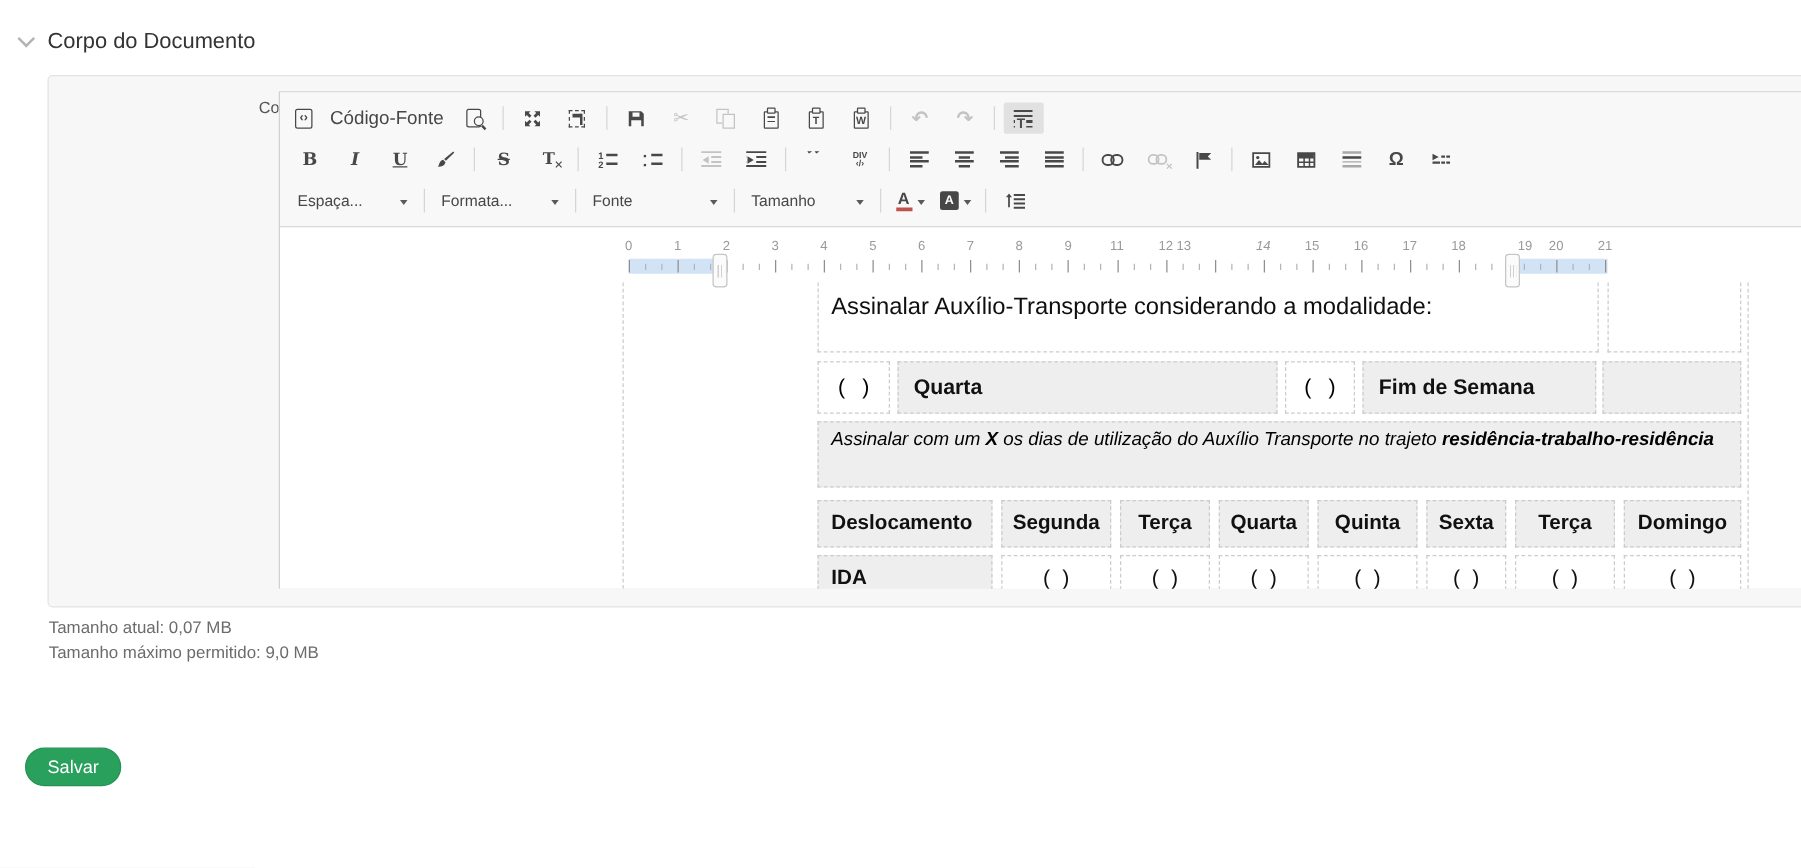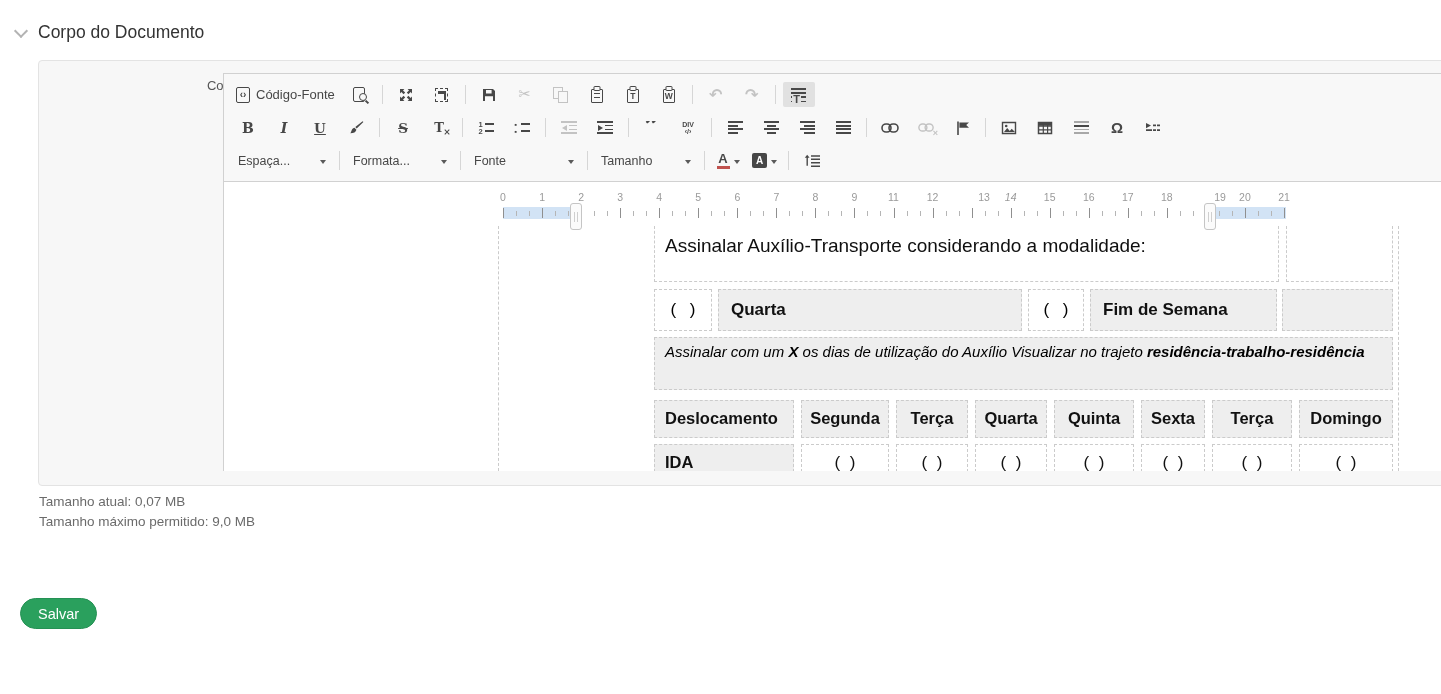--- a/index.html
+++ b/index.html
@@ -19,21 +19,21 @@
   #editor{left:184px;top:12px;width:1221px;height:398px;background:#fff;
           border:1px solid #d1d1d1;box-sizing:border-box;}
   #toolbar{height:108px;background:#f8f8f8;border-bottom:1px solid #d1d1d1;box-sizing:border-box;
            padding:4px 4px 0 4px;}
   .tb-row{display:flex;align-items:center;height:33px;padding-left:2px;}
   .tb-btn{display:inline-flex;align-items:center;justify-content:center;min-width:24px;height:25px;
           padding:0 4px;margin:0 2px;border-radius:2px;color:#484848;cursor:pointer;}
   .tb-btn.disabled{color:#c3c3c3;cursor:default;}
   .tb-btn.pressed{background:#e1e1e1;}
   .tb-sep{width:1px;height:19px;background:#d6d6d6;margin:0 5px;}
-  .tb-text{font-size:13px;margin-left:6px;color:#474747;}
+  .tb-text{font-size:15px;margin-left:14px;color:#474747;}
   svg.ic{display:block;}
   
   .g{font-weight:700;font-size:14px;line-height:1;}
   .serif{font-family:"DejaVu Serif","Liberation Serif",serif;}
   .g-italic{font-style:italic;font-weight:700;font-size:14px;}
   .g-under{text-decoration:underline;font-weight:700;font-size:13.5px;}
   .g-strike{text-decoration:line-through;font-weight:700;font-size:13.5px;}
   .g-arrow{font-size:16px;font-weight:700;line-height:1;font-family:"DejaVu Sans",sans-serif;}
   .g-cut{font-size:15px;line-height:1;font-family:"DejaVu Sans",sans-serif;}
   .rfmt{position:relative;font-weight:700;font-size:13px;}
@@ -452,21 +452,21 @@
           <i class="tick minor" style="left: 403.517px;"></i>
           <i class="tick minor" style="left: 416.533px;"></i>
           <span class="rlabel" style="left: 390.5px;">11</span>
           <i class="tick" style="left: 429.55px;"></i>
           <i class="tick minor" style="left: 442.567px;"></i>
           <i class="tick minor" style="left: 455.583px;"></i>
           <span class="rlabel" style="left: 429.55px;">12</span>
           <i class="tick" style="left: 468.6px;"></i>
           <i class="tick minor" style="left: 481.617px;"></i>
           <i class="tick minor" style="left: 494.633px;"></i>
-          <span class="rlabel" style="left: 481px;">13</span>
+          <span class="rlabel" style="left: 444px;">13</span>
           <i class="tick" style="left: 507.65px;"></i>
           <i class="tick minor" style="left: 520.667px;"></i>
           <i class="tick minor" style="left: 533.683px;"></i>
           <span class="rlabel" style="left: 507.65px; font-style: italic;">14</span>
           <i class="tick" style="left: 546.7px;"></i>
           <i class="tick minor" style="left: 559.717px;"></i>
           <i class="tick minor" style="left: 572.733px;"></i>
           <span class="rlabel" style="left: 546.7px;">15</span>
           <i class="tick" style="left: 585.75px;"></i>
           <i class="tick minor" style="left: 598.767px;"></i>
@@ -501,21 +501,21 @@
         </div>
         <div class="cell no-top" style="left:1062px;top:44px;width:107px;height:56px"></div>
 
         <div class="cell opt-mark" style="left:430px;top:107px;width:58px;height:42px">( )</div>
         <div class="cell gray opt-label" style="left:494px;top:107px;width:304px;height:42px">Quarta</div>
         <div class="cell opt-mark" style="left:804px;top:107px;width:56px;height:42px">( )</div>
         <div class="cell gray opt-label" style="left:866px;top:107px;width:187px;height:42px">Fim de Semana</div>
         <div class="cell gray" style="left:1058px;top:107px;width:111px;height:42px"></div>
 
         <div class="cell gray instr" style="left:430px;top:155px;width:739px;height:53px">
-          <span>Assinalar com um </span><b>X</b><span> os dias de utilização do Auxílio Visualizar no trajeto </span><b>residência-trabalho-residência</b>
+          <span>Assinalar com um </span><b>X</b><span> os dias de utilização do Auxílio Transporte no trajeto </span><b>residência-trabalho-residência</b>
         </div>
 
         <div class="cell gray th left" style="left:430px;top:218px;width:140px;height:38px">Deslocamento</div>
         <div class="cell gray th" style="left:577px;top:218px;width:88px;height:38px">Segunda</div>
         <div class="cell gray th" style="left:672px;top:218px;width:72px;height:38px">Terça</div>
         <div class="cell gray th" style="left:751px;top:218px;width:72px;height:38px">Quarta</div>
         <div class="cell gray th" style="left:830px;top:218px;width:80px;height:38px">Quinta</div>
         <div class="cell gray th" style="left:917px;top:218px;width:64px;height:38px">Sexta</div>
         <div class="cell gray th" style="left:988px;top:218px;width:80px;height:38px">Terça</div>
         <div class="cell gray th" style="left:1075px;top:218px;width:94px;height:38px">Domingo</div>

